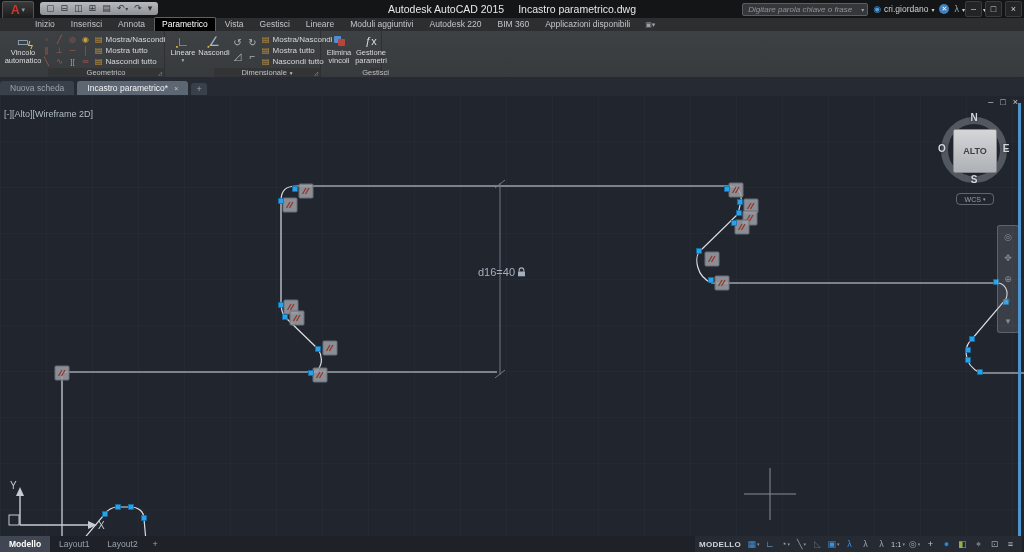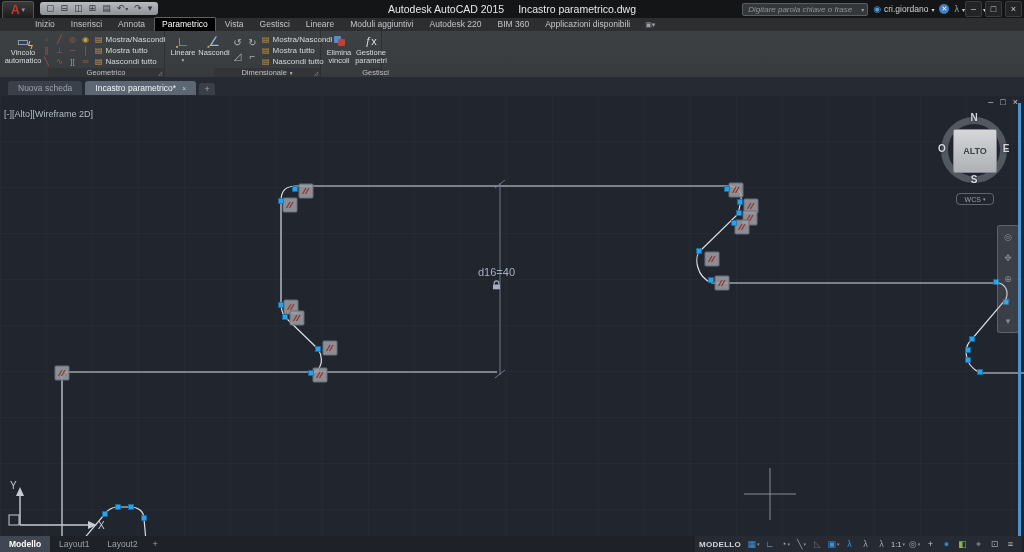--- a/index.html
+++ b/index.html
@@ -59,21 +59,21 @@
   #cgrid span{font-size:8px;display:flex;align-items:center;justify-content:center;}
   .showcol{position:absolute;top:3px;display:flex;flex-direction:column;gap:1px;}
   .showbtn{display:flex;align-items:center;gap:3px;font-size:8px;color:#d5d7d9;height:10px;white-space:nowrap;}
   .showbtn .sicon{color:#d29a3a;font-size:8px;}
   #dimicons{position:absolute;left:64px;top:4px;width:30px;display:grid;grid-template-columns:repeat(2,15px);
             grid-auto-rows:14px;}
   #dimicons span{font-size:10px;color:#aeb3b8;display:flex;align-items:center;justify-content:center;}
   .sq{display:inline-block;width:7px;height:7px;border-radius:1px;}
   
   #filetabs{position:absolute;left:0;top:77px;width:1024px;height:18px;background:#262b33;display:flex;
-            align-items:flex-end;padding-left:8px;box-sizing:border-box;gap:3px;}
+            align-items:flex-end;padding-left:0;box-sizing:border-box;gap:3px;}
   .ftab{height:14px;display:flex;align-items:center;gap:6px;padding:0 10px;font-size:8.5px;
         border-radius:3px 3px 0 0;cursor:default;white-space:nowrap;}
   .ftab.inactive{background:#39404a;color:#9aa2ac;}
   .ftab.active{background:#5d6673;color:#f2f4f6;}
   .ftab .x{font-size:7px;color:#c6ccd3;}
   .ftab-add{height:12px;width:16px;background:#39404a;color:#9aa2ac;font-size:9px;display:flex;
             align-items:center;justify-content:center;border-radius:3px 3px 0 0;}
   
   #canvas{position:absolute;left:0;top:95px;width:1024px;height:441px;background:#20252e;overflow:hidden;
       background-image:
@@ -82,21 +82,21 @@
   #geo{position:absolute;left:0;top:0;width:1024px;height:441px;}
   .geoline{fill:none;stroke:#d9dde3;stroke-width:1.2;}
   .dimline{fill:none;stroke:#6f7787;stroke-width:1;}
   .badge{fill:#9a9ea4;stroke:#6b6f75;stroke-width:1;fill-opacity:.88;}
   .badgemark{stroke:#96352c;stroke-width:1.3;fill:none;}
   .grip{fill:#2aa2ea;stroke:#0e6fae;stroke-width:.7;}
   .cross{stroke:#878d96;stroke-width:1;fill:none;}
   .ucsline{stroke:#c6ccd3;stroke-width:1.4;fill:none;}
   .ucstxt{fill:#c6ccd3;font-size:10px;}
   #vplabel{position:absolute;left:4px;top:14px;font-size:9px;color:#b4bcc5;}
-  #dimlabel{position:absolute;left:478px;top:171px;font-size:11px;color:#a6afbe;display:flex;align-items:center;gap:2px;flex-direction:column;}
+  #dimlabel{position:absolute;left:478px;top:171px;font-size:11px;color:#a6afbe;display:flex;align-items:center;gap:2px;}
   
   #viewcube{position:absolute;left:936px;top:17px;width:76px;height:92px;}
   #vc-ring{position:absolute;left:5px;top:5px;width:66px;height:66px;border-radius:50%;
            border:7px solid rgba(125,131,139,.55);box-sizing:border-box;}
   .vc-letter{position:absolute;font-size:10px;font-weight:bold;color:#d3d7dc;width:12px;text-align:center;
              text-shadow:0 0 3px #20252e;}
   #vc-n{left:32px;top:0px;} #vc-s{left:32px;top:62px;} #vc-e{left:64px;top:31px;} #vc-o{left:0px;top:31px;}
   #vc-face{position:absolute;left:17px;top:17px;width:42px;height:42px;border:1px solid #85888c;border-radius:2px;
            background:linear-gradient(#d4d6d8,#aeb1b5);display:flex;align-items:center;justify-content:center;
            font-size:9px;font-weight:bold;color:#3e4246;}

